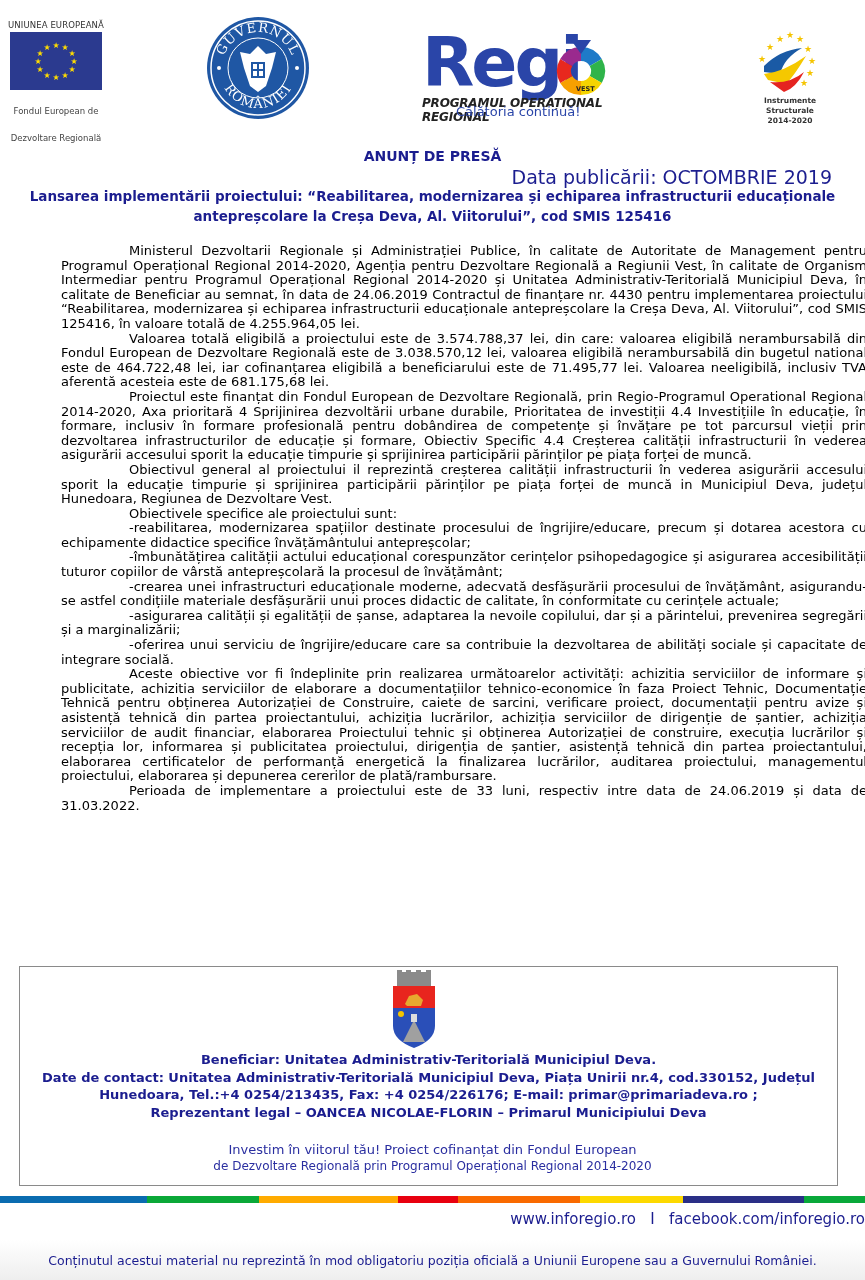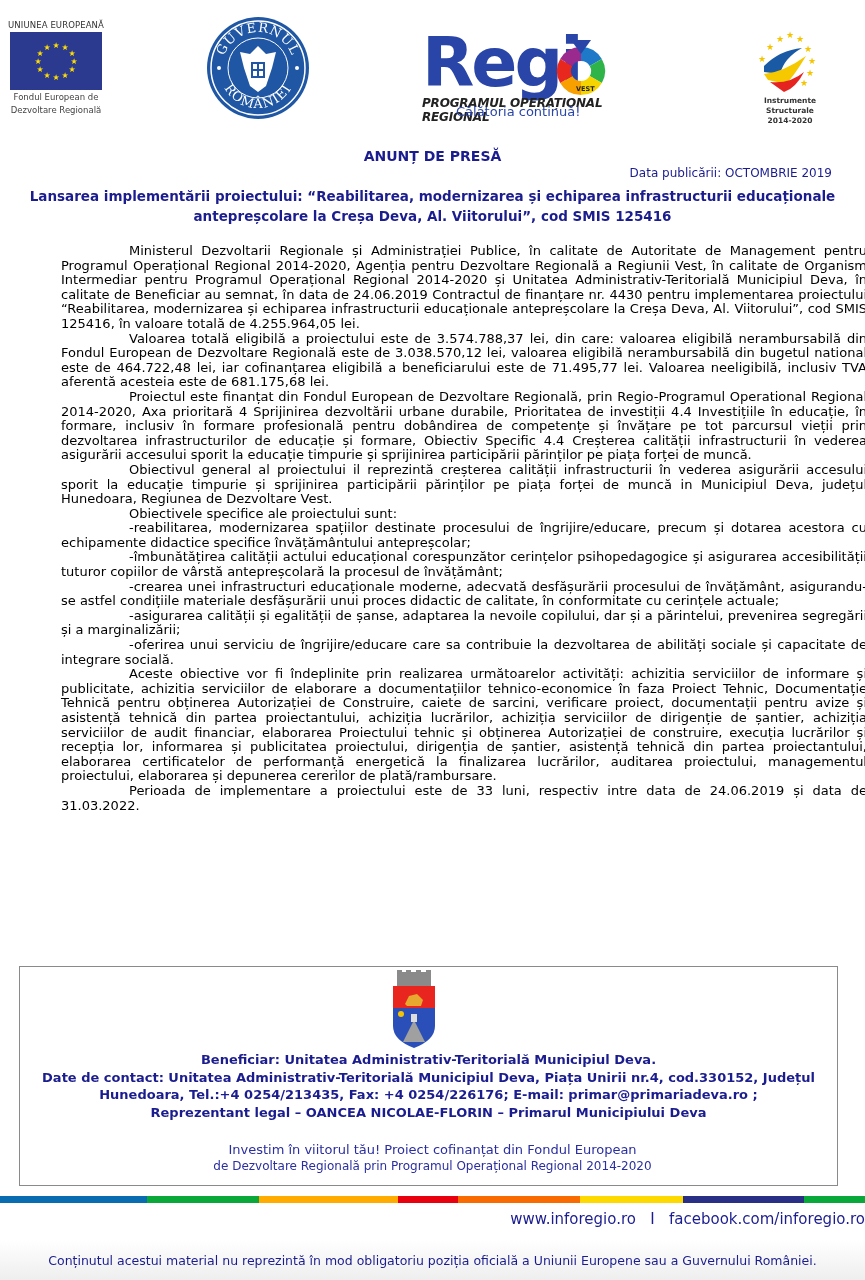--- a/index.html
+++ b/index.html
@@ -1,31 +1,31 @@
 <!DOCTYPE html>
 <html><head>
 <meta charset="utf-8">
 <style>
   html, body { margin: 0; padding: 0; background: #ffffff; }
   body { width: 865px; height: 1280px; position: relative; overflow: hidden; font-family: "DejaVu Sans", sans-serif; color: #000; }
   .logos { position: absolute; top: 0; left: 0; width: 865px; height: 135px; }
   .eu { position: absolute; left: 6px; top: 20px; width: 100px; text-align: center; }
   .eu .cap { font-size: 8.5px; color: #333; letter-spacing: 0.1px; font-family: "DejaVu Sans", sans-serif; }
   .eu .flag { width: 92px; height: 58px; margin: 2px auto 0; background: #2b3a8f; position: relative; }
-  .eu .sub { font-size: 8.5px; color: #444; line-height: 11px; margin-top: 2px; }
+  .eu .sub { font-size: 8.5px; color: #444; line-height: 11px; margin-top: 16px; }
   .gov { position: absolute; left: 206px; top: 16px; width: 104px; height: 104px; }
   .regio { position: absolute; left: 420px; top: 34px; width: 200px; height: 90px; }
   .regio .word { position: absolute; left: 2px; top: -6px; font-family: "DejaVu Sans", sans-serif; font-weight: bold; font-size: 68px; color: #2a45a8; letter-spacing: -3px; line-height: 70px; text-align: right; }
   .regio .prog { position: absolute; left: 2px; top: 62px; font-size: 12px; font-weight: bold; color: #222; letter-spacing: -0.2px; font-style: italic; }
   .regio .vest { position: absolute; left: 156px; top: 51px; font-size: 6.5px; font-weight: bold; color: #222; }
   .regio .slogan { position: absolute; left: 36px; top: 70px; font-size: 13px; color: #2a45a8; }
   .is { position: absolute; left: 740px; top: 28px; width: 100px; height: 95px; text-align: center; }
   .is .cap { position: absolute; left: 0; top: 68px; width: 100px; font-size: 7.5px; font-weight: bold; color: #333; line-height: 10px; }
   .title { position: absolute; top: 148px; left: 0; width: 865px; text-align: center; font-family: "DejaVu Sans", sans-serif; font-weight: bold; font-size: 14px; color: #1b1d8f; }
-  .date { position: absolute; top: 166px; right: 33px; font-size: 12px; color: #1b1d8f; }
+  .date { position: absolute; top: 166px; right: 33px; font-size: 19px; color: #1b1d8f; }
   .proj-title { position: absolute; top: 186px; left: 20px; width: 825px; text-align: center; font-weight: bold; font-size: 13.5px; line-height: 20px; color: #1b1d8f; }
   .body { position: absolute; top: 244px; left: 25px; width: 806px; font-size: 13px; line-height: 14.6px; text-align: justify; color: #000; margin-left: 36px; }
   .body p { margin: 0; text-indent: 68px; }
   .contact-box { position: absolute; top: 966px; left: 19px; width: 819px; height: 220px; border: 1px solid #8a8a8a; box-sizing: border-box; }
   .crest { position: absolute; left: 367px; top: 3px; width: 54px; height: 80px; }
   .contact-text { position: absolute; top: 84px; left: 0; width: 100%; text-align: center; font-size: 13px; line-height: 17.5px; color: #1b1d8f; font-weight: bold; }
   .invest { position: absolute; top: 1141px; left: 0; width: 865px; text-align: center; color: #2a2ea0; font-size: 13px; line-height: 17px; }
   .invest .l2 { font-size: 12px; }
   .rainbow { position: absolute; top: 1196px; left: 0; width: 865px; height: 7px; display: flex; }
   .rainbow div { height: 100%; }

